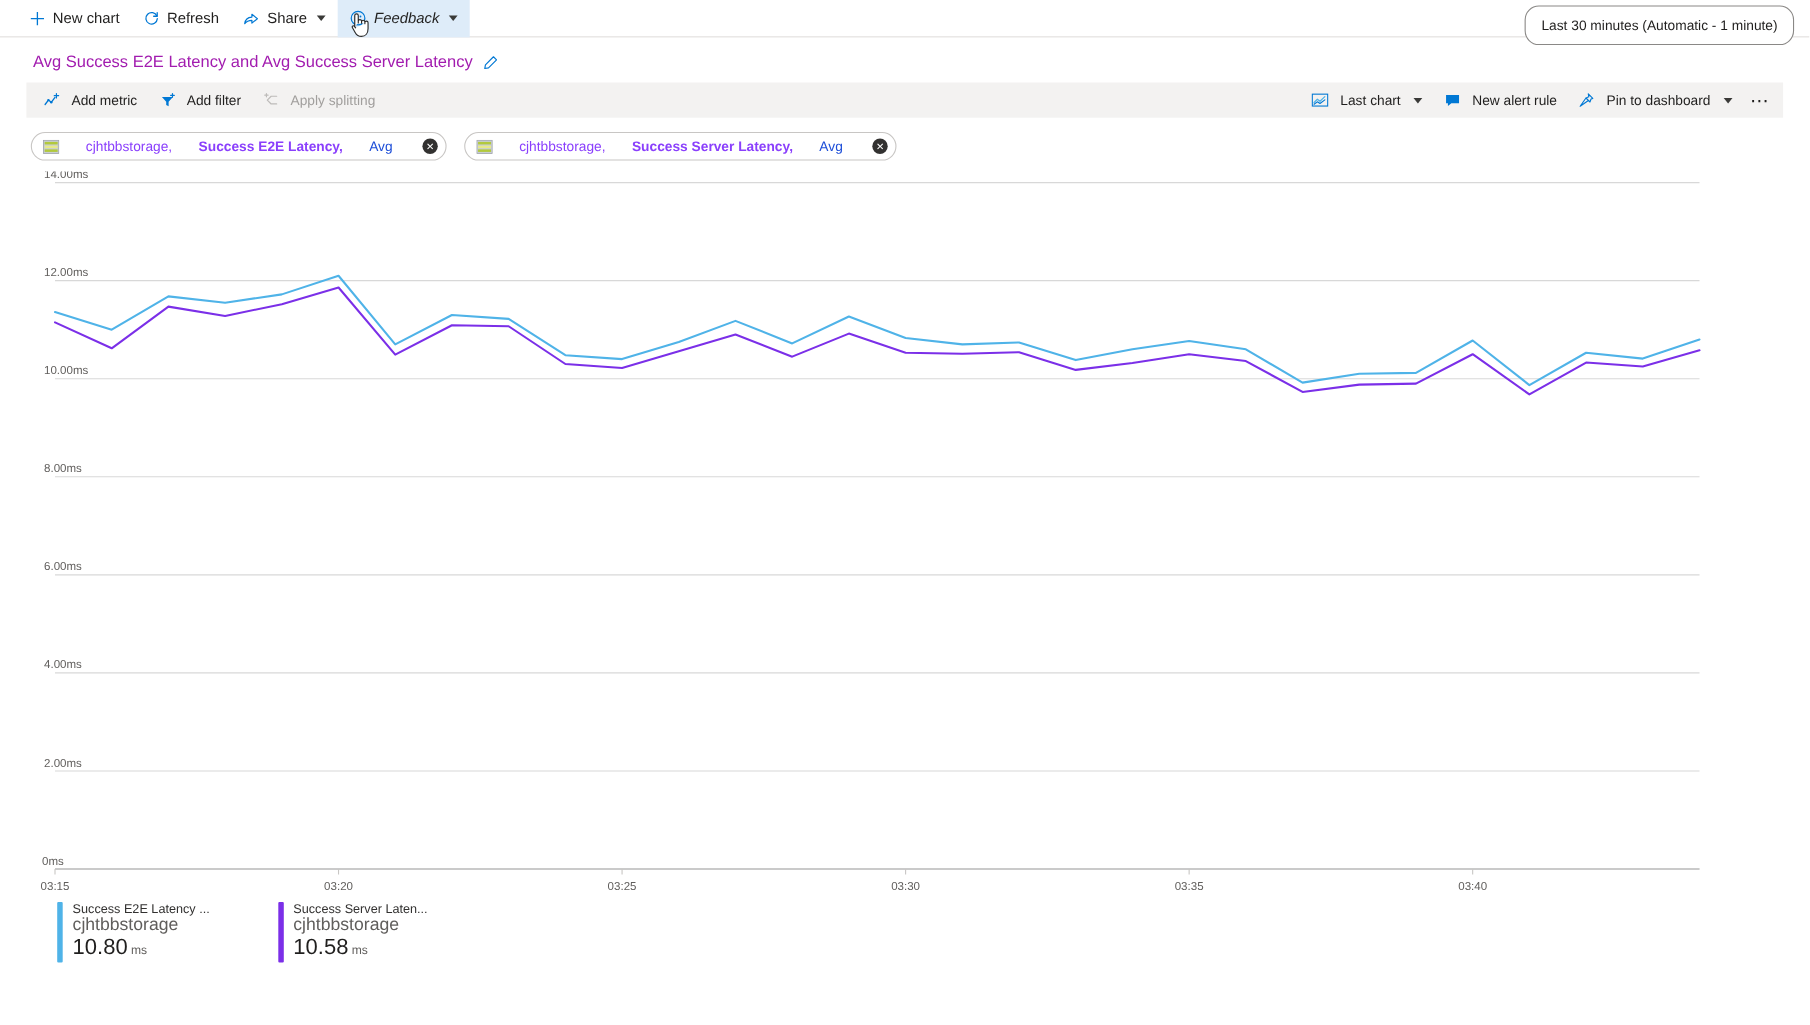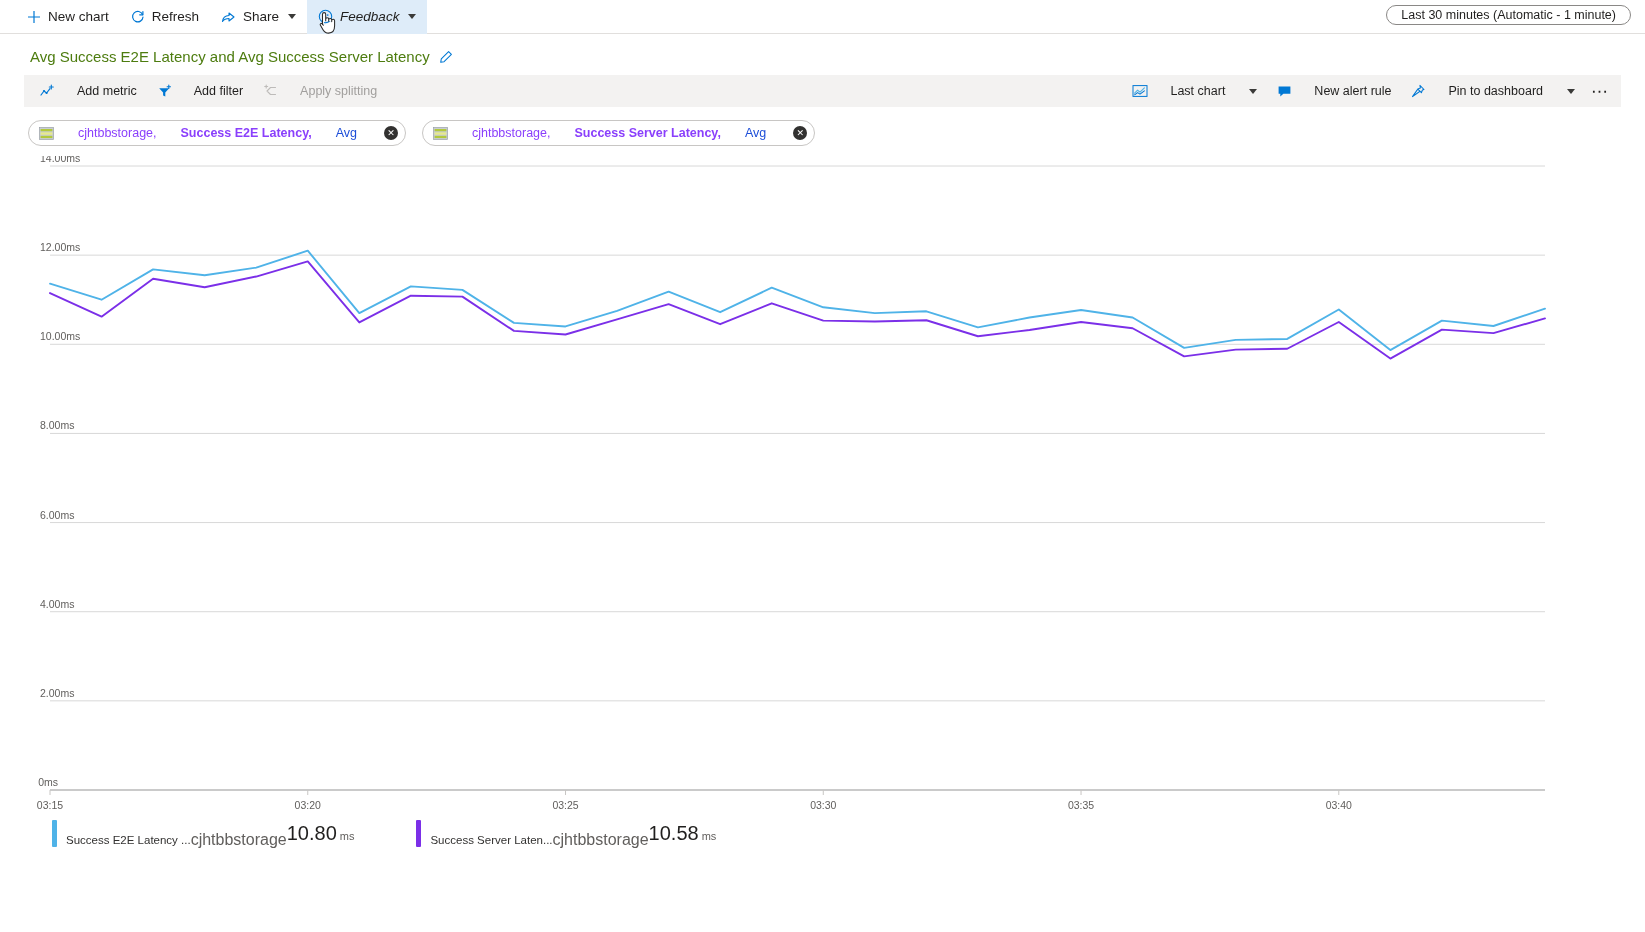--- a/index.html
+++ b/index.html
@@ -36,49 +36,49 @@
   .cmd.hovered { background: #deecf9; }
   .chev {
     width: 0; height: 0; margin-left: 2px;
     border-left: 4.5px solid transparent;
     border-right: 4.5px solid transparent;
     border-top: 5px solid #3a3a38;
   }
   .timepicker {
     position: absolute;
     right: 14px; top: 5px;
-    height: 20px;
+    height: 36px;
     border: 1px solid #8a8886;
     border-radius: 13px;
     padding: 0 14px;
     display: flex; align-items: center;
     font-size: 12.5px; color: #201f1e;
     background: #fff;
     cursor: pointer;
   }
 
   
   .titlerow {
     padding: 14px 0 10px 30px;
     display: flex; align-items: center; gap: 9px;
   }
-  .charttitle { font-size: 15px; color: #4d7c0f; }
+  .charttitle { font-size: 15px; color: #a21caf; }
   .edit-pencil { cursor: pointer; display: flex; align-items: center; }
 
   
   .charttoolbar {
     margin: 0 24px;
     height: 32px;
     background: #f3f2f1;
     display: flex; align-items: center;
     padding: 0 6px;
     position: relative;
   }
   .tbtn {
-    display: flex; align-items: center; gap: 22px;
+    display: flex; align-items: center; gap: 10px;
     height: 30px; padding: 0 10px;
     font-size: 12.5px; color: #201f1e;
     cursor: pointer; white-space: nowrap;
   }
   .tbtn.disabled { color: #a19f9d; cursor: default; }
   .tbtn .ic { display: flex; align-items: center; color: #0078d4; }
   .tbtn.disabled .ic { color: #bdbbb9; }
   .tb-right { margin-left: auto; display: flex; align-items: center; }
   .ellipsis-btn {
     height: 30px; width: 30px;
@@ -123,21 +123,21 @@
   .plotsvg { display: block; }
 
   
   .legendrow {
     display: flex;
     margin: 4px 0 0 52px;
     gap: 62px;
   }
   .legitem { display: flex; gap: 9px; cursor: pointer; }
   .swatch { width: 5px; border-radius: 1px; }
-  .leglines { display: flex; flex-direction: row; align-items: flex-end; }
+  .leglines { display: flex; flex-direction: column; }
   .legname { font-size: 11.5px; color: #323130; line-height: 14px; }
   .legres { font-size: 16px; color: #605e5c; line-height: 14px; }
   .legval { font-size: 20px; color: #201f1e; line-height: 22px; margin-top: 2px; }
   .legunit { font-size: 11px; color: #605e5c; margin-left: 3px; }
 
   .axlabel { font-size: 10.5px; fill: #605e5c; font-family: "Liberation Sans", sans-serif; }
 </style>
 </head>
 <body>
 

